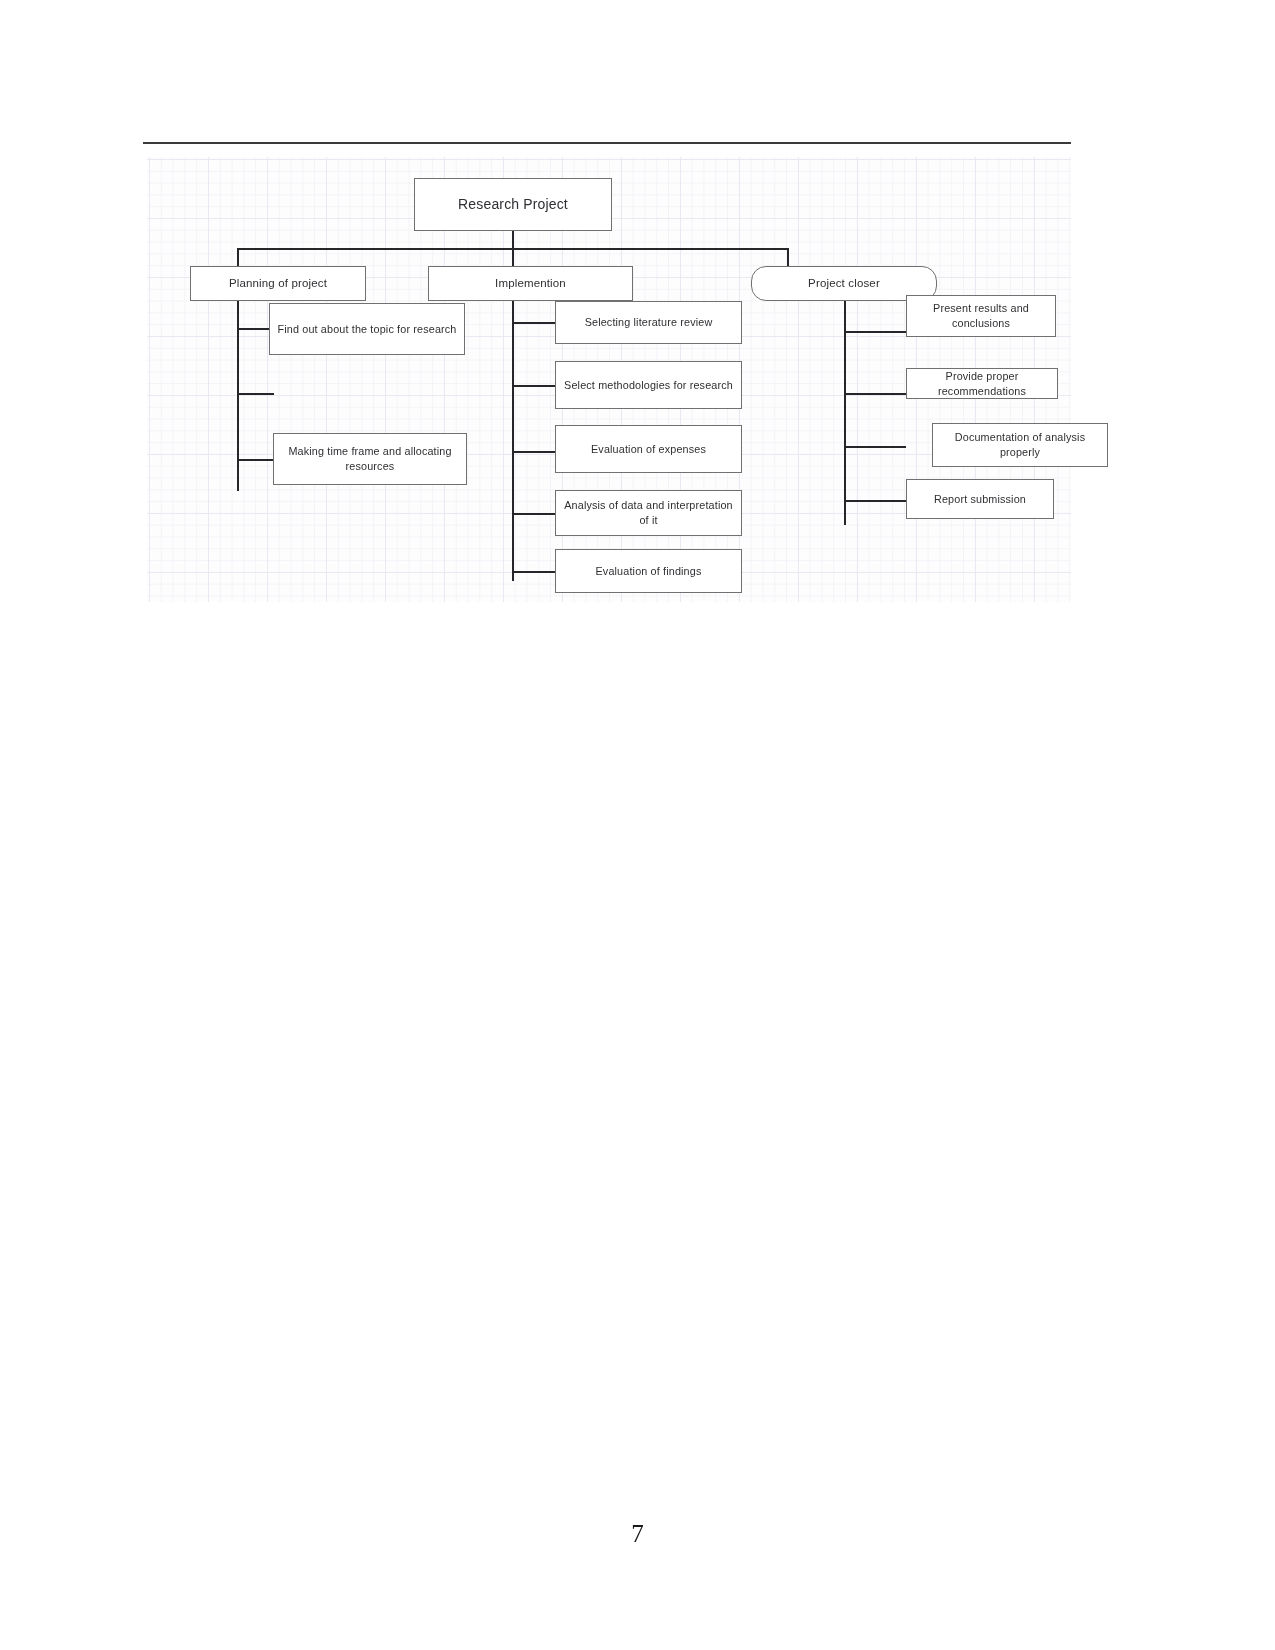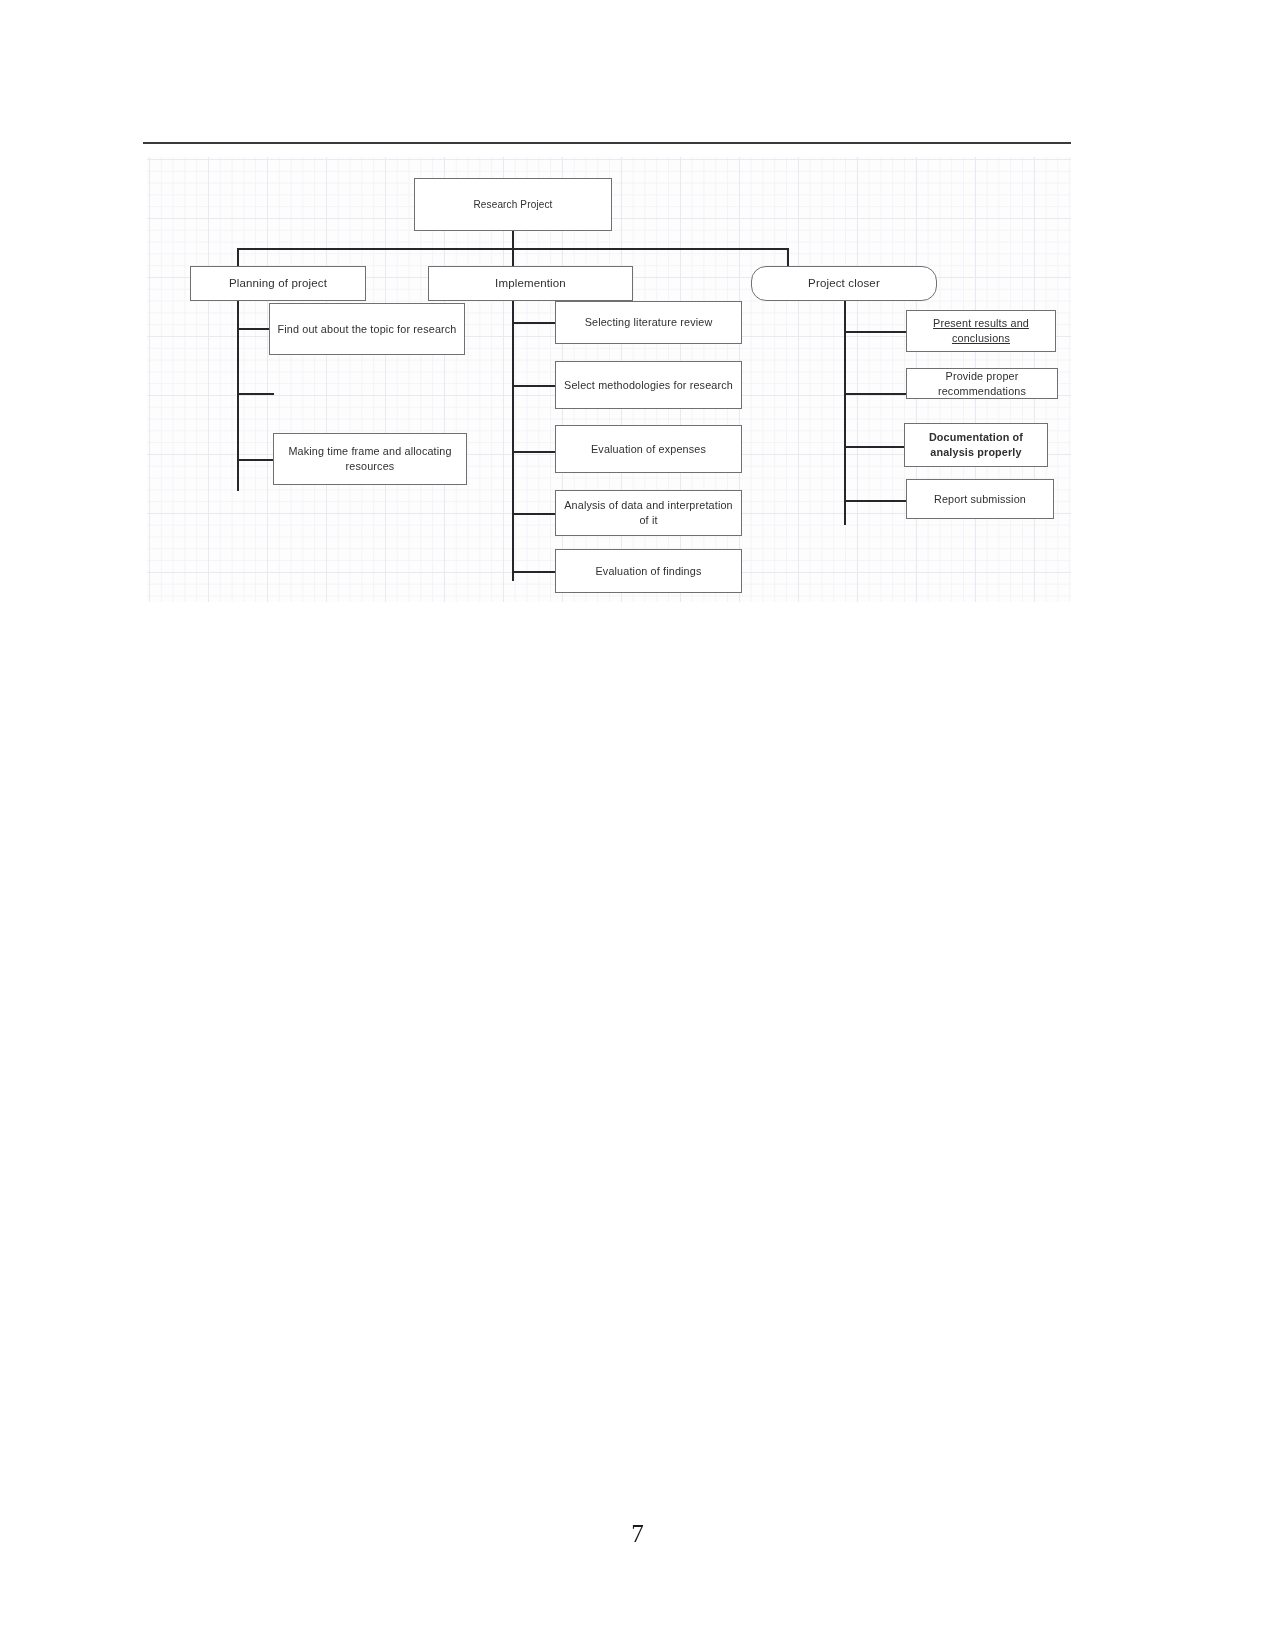--- a/index.html
+++ b/index.html
@@ -72,21 +72,21 @@
     display: flex;
     align-items: center;
     justify-content: center;
     text-align: center;
     color: #2f2f33;
     font-size: 11px;
     line-height: 1.35;
     padding: 2px 6px;
     letter-spacing: 0.15px;
   }
-  .node.root { font-size: 10px; }
+  .node.root { font-size: 14px; }
   .node.level2 { font-size: 11.5px; }
   .node.leaf { font-size: 10.8px; }
 
   
   .conn {
     position: absolute;
     background: #26262a;
   }
   .conn.h { height: 2px; }
   .conn.v { width: 2px; }
@@ -158,27 +158,27 @@
     <div class="node leaf" style="left:408px; top:268px; width:187px; height:48px;">
       <span>Evaluation of expenses</span>
     </div>
     <div class="node leaf" style="left:408px; top:333px; width:187px; height:46px;">
       <span>Analysis of data and interpretation of it</span>
     </div>
     <div class="node leaf" style="left:408px; top:392px; width:187px; height:44px;">
       <span>Evaluation of findings</span>
     </div>
 
-    <div class="node leaf" style="left:759px; top:153px; width:150px; height:42px;text-decoration:underline;">
+    <div class="node leaf" style="left:759px; top:138px; width:150px; height:42px;">
       <span>Present results and conclusions</span>
     </div>
     <div class="node leaf" style="left:759px; top:211px; width:152px; height:31px;">
       <span>Provide proper recommendations</span>
     </div>
-    <div class="node leaf" style="left:757px; top:266px; width:144px; height:44px;font-weight:bold;">
+    <div class="node leaf" style="left:785px; top:266px; width:176px; height:44px;">
       <span>Documentation of analysis properly</span>
     </div>
     <div class="node leaf" style="left:759px; top:322px; width:148px; height:40px;">
       <span>Report submission</span>
     </div>
 
   </div>
 
   <div id="page-number">7</div>
 

